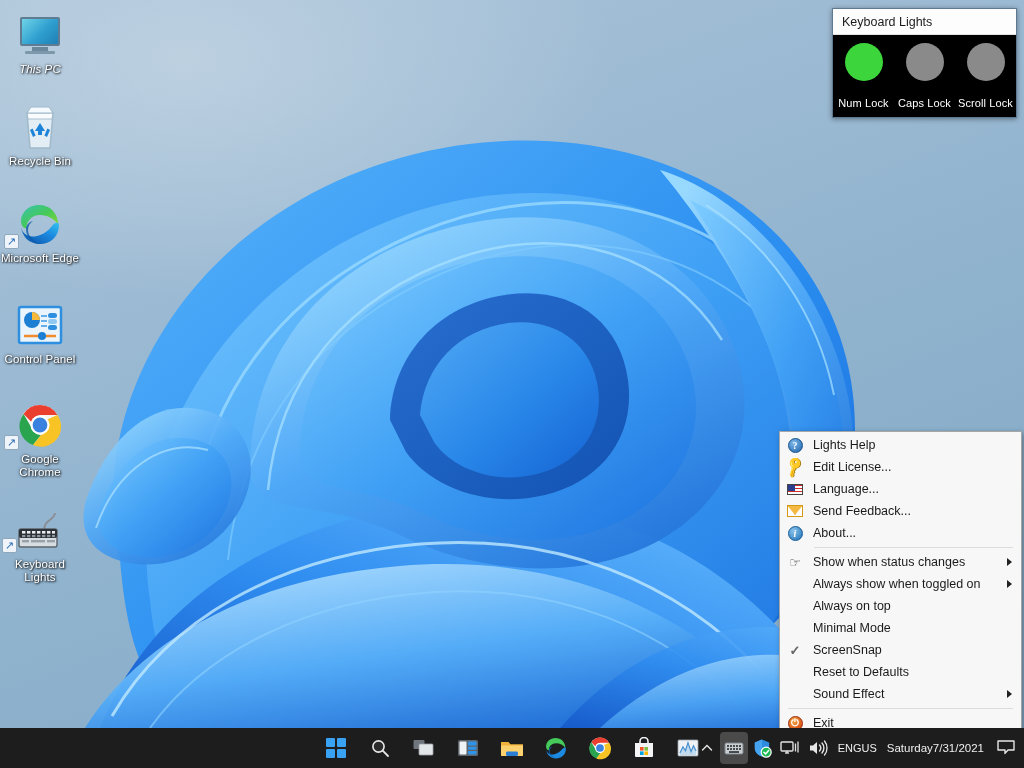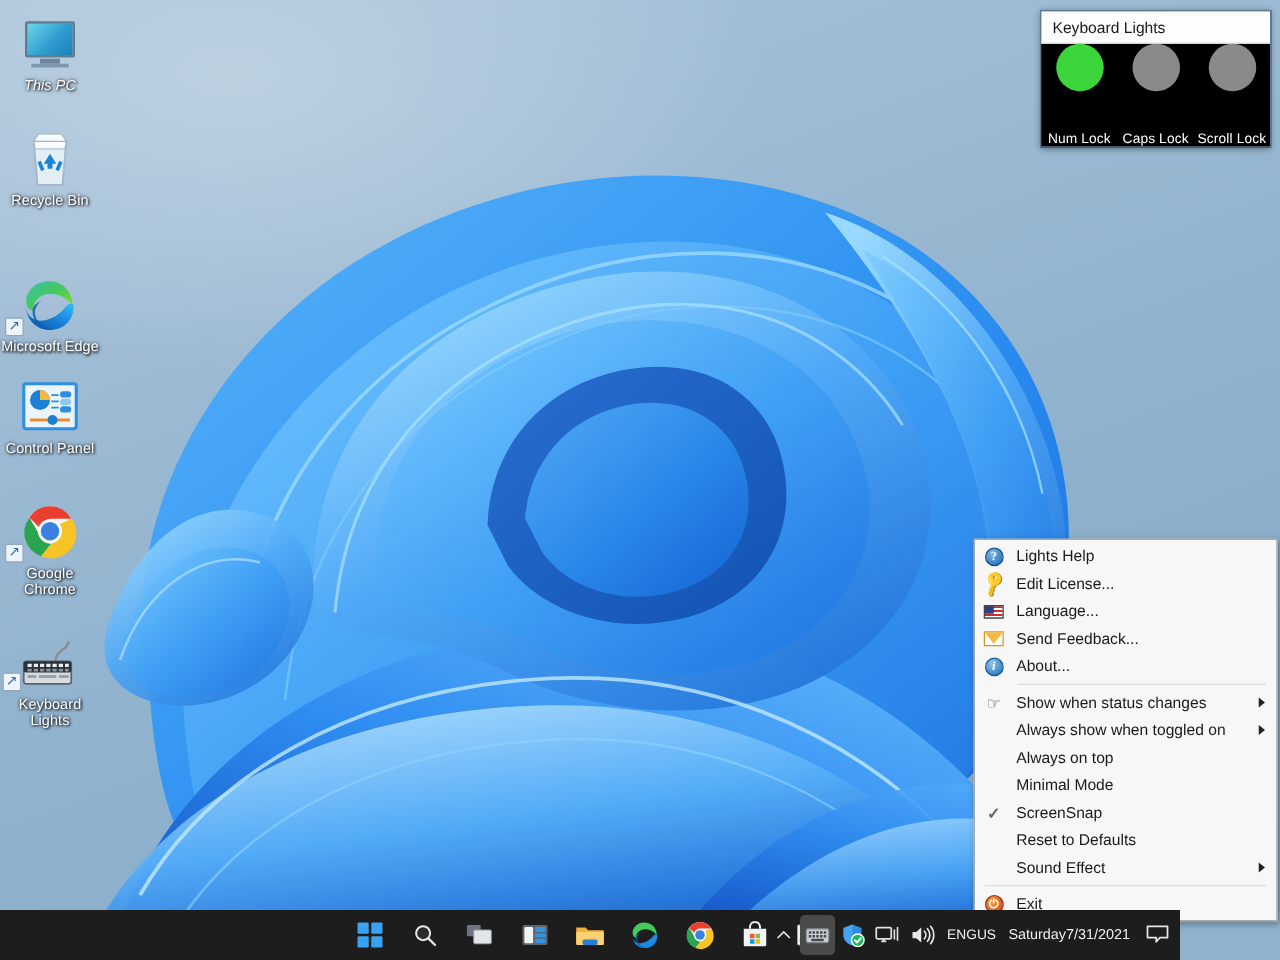--- a/index.html
+++ b/index.html
@@ -52,21 +52,21 @@
     position:absolute; left:832px; top:8px; width:185px; height:110px;
     background:#000; border:1px solid #5d7a92;
     box-shadow:0 1px 5px rgba(0,0,0,.4);
   }
   #kbtitle{
     height:26px; background:#fdfdfd; color:#1b1b1b;
     font-size:12.5px; display:flex; align-items:center; padding-left:9px;
     border-bottom:1px solid #e2e2e2;
   }
   #kblights{ display:flex; height:82px; }
-  .kbl{ flex:1; display:flex; flex-direction:column; align-items:center; justify-content:space-between; gap:16px; }
+  .kbl{ flex:1; display:flex; flex-direction:column; align-items:center; justify-content:center; gap:16px; }
   .kbl .dot{ width:38px;height:38px;border-radius:50%; }
   .kbl .nm{ color:#fff; font-size:11px; letter-spacing:.1px; }
 
   
   #ctxmenu{
     position:absolute; left:779px; top:431px; width:243px;
     background:#f7f7f7; border:1px solid #a6a6a6;
     box-shadow:2px 2px 6px rgba(0,0,0,.35);
     padding:2px 0 2px 0; font-size:12.5px; color:#1a1a1a;
   }
@@ -110,21 +110,21 @@
     content:""; position:absolute; left:-1px; top:-1px; width:16px; height:9px;
     border-bottom:1.5px solid #e0a42a;
     transform:skewY(0);
     clip-path:polygon(0 0,100% 0,50% 100%);
     background:#f5b942;
   }
   .ic-hand{ font-size:13px; color:#555; }
 
   
   #taskbar{
-    position:absolute; left:0; bottom:0; width:944px; height:40px;
+    position:absolute; left:0; bottom:0; width:1024px; height:40px;
     background:#1d1d1d; display:flex; align-items:center;
   }
   #tb-center{
     position:absolute; left:0; right:0; height:40px;
     display:flex; align-items:center; justify-content:center; gap:12px;
   }
   .tbi{
     width:32px;height:32px;display:flex;align-items:center;justify-content:center;
     border-radius:4px; cursor:default; position:relative;
   }
@@ -235,21 +235,21 @@
         <g fill="#1b84d8">
           <path d="M20 19 l5 8 h-3 l0 4 h-4 l0 -4 h-3 z"></path>
           <path d="M13 33 l-3 -7 l2.6 -1.5 l3 7 z"></path>
           <path d="M27 33 l3 -7 l-2.6 -1.5 l-3 7 z"></path>
         </g>
       </svg>
     </div>
     <div class="lab">Recycle Bin</div>
   </div>
 
-  <div class="dicon" style="left:0px;top:219px;">
+  <div class="dicon" style="left:0px;top:199px;">
     <div class="art">
       <svg width="46" height="46" viewBox="0 0 46 46">
         <defs>
           <linearGradient id="edgeA" x1="0" y1="0" x2="1" y2="1">
             <stop offset="0%" stop-color="#37c2b1"></stop>
               <stop offset="50%" stop-color="#45c95a"></stop>
               <stop offset="100%" stop-color="#8ad92a"></stop>
           </linearGradient>
           <linearGradient id="edgeB" x1="0" y1="1" x2="1" y2="0">
             <stop offset="0%" stop-color="#0b4ea2"></stop>

